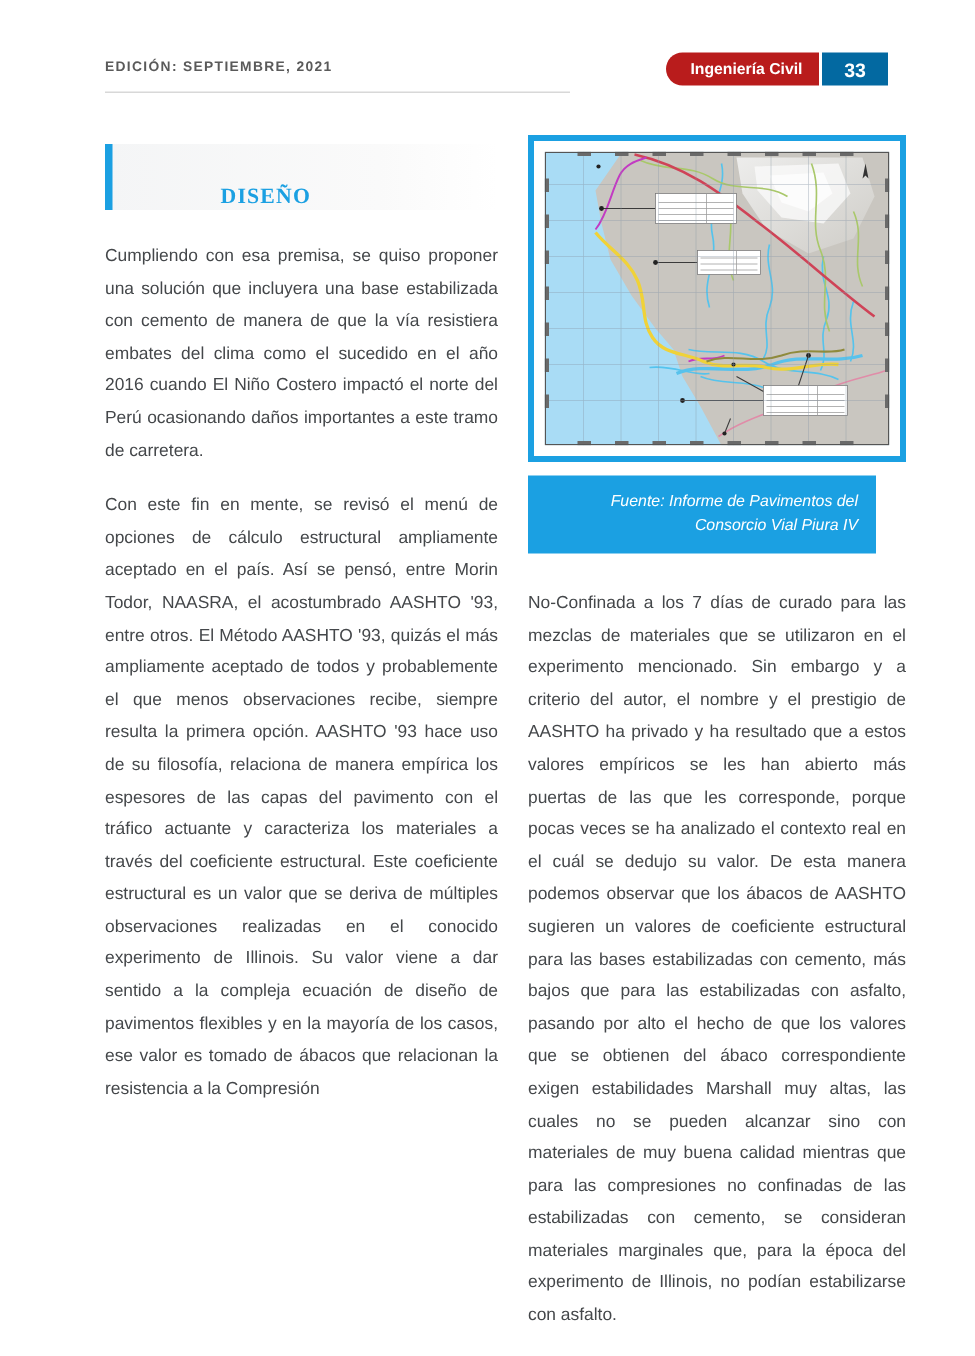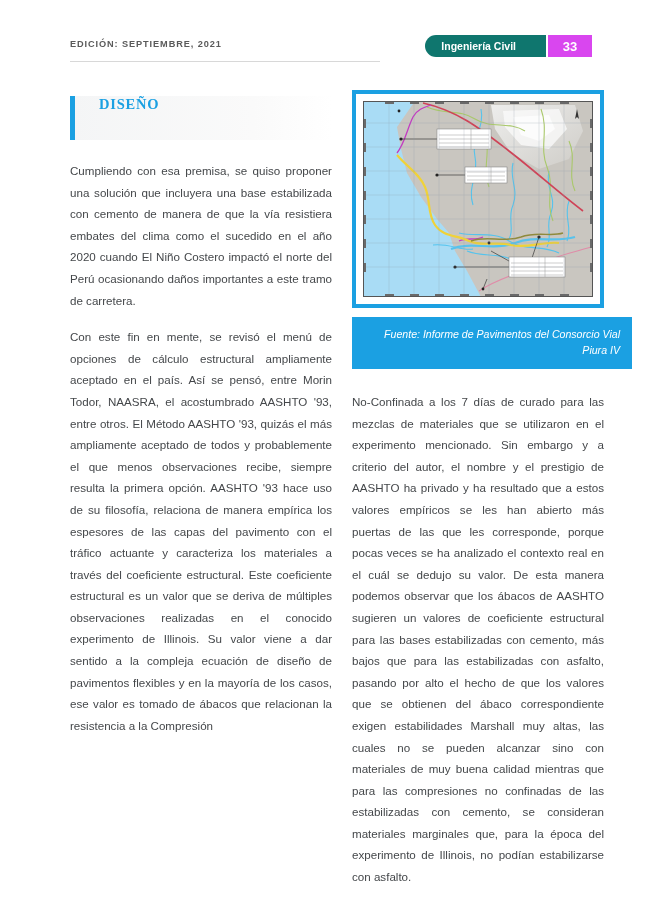--- a/index.html
+++ b/index.html
@@ -39,42 +39,42 @@
     top: 61px;
     width: 310px;
     height: 1px;
     background: #d8d8d8;
   }
   .section-tab {
     position: absolute;
     right: 52px;
     top: 35px;
     height: 22px;
-    padding: 0 30px 0 16px;
-    background: #0f766e;
+    padding: 0 11px 0 16px;
+    background: #b91c1c;
     border-top-left-radius: 11px;
     border-bottom-left-radius: 11px;
     display: flex;
     align-items: center;
     justify-content: flex-end;
     box-sizing: border-box;
   }
   .section-tab span {
     color: #ffffff;
     font-size: 10.5px;
     font-weight: 700;
     white-space: nowrap;
   }
   .page-number-box {
     position: absolute;
     right: 6px;
     top: 35px;
     width: 44px;
     height: 22px;
-    background: #d946ef;
+    background: #0369a1;
     display: flex;
     align-items: center;
     justify-content: center;
   }
   .page-number-box span {
     color: #ffffff;
     font-size: 13px;
     font-weight: 700;
   }
 
@@ -83,22 +83,23 @@
     position: absolute;
     left: 70px;
     top: 96px;
     width: 262px;
   }
   .design-heading {
     position: relative;
     height: 44px;
     background: linear-gradient(to right, #f4f5f6 0%, #fafafa 70%, #ffffff 100%);
     display: flex;
-    align-items: flex-start;
+    align-items: flex-end;
     margin-bottom: 20px;
+    padding-left: 48px;
   }
   .design-heading .accent-bar {
     position: absolute;
     left: 0;
     top: 0;
     width: 5px;
     height: 44px;
     background: #1ba0e2;
   }
   .design-heading .title-text {
@@ -140,21 +141,21 @@
     background: #ffffff;
     padding: 7px;
   }
   .figure-frame .map-wrap {
     width: 100%;
     height: 100%;
     overflow: hidden;
   }
   .figure-caption {
     box-sizing: border-box;
-    width: 280px;
+    width: 232px;
     background: #1ba0e2;
     color: #ffffff;
     font-style: italic;
     font-size: 10.6px;
     line-height: 15.5px;
     text-align: right;
     padding: 10px 12px 11px 12px;
     margin-top: 9px;
   }
   .right-text {
@@ -175,21 +176,21 @@
   </div>
 </div>
 
 <div class="col-left">
 
   <div class="design-heading">
     <div class="accent-bar"></div>
     <div class="title-text">DISEÑO</div>
   </div>
 
-  <p class="body-par">Cumpliendo con esa premisa, se quiso proponer una solución que incluyera una base estabilizada con cemento de manera de que la vía resistiera embates del clima como el sucedido en el año 2020 cuando El Niño Costero impactó el norte del Perú ocasionando daños importantes a este tramo de carretera.</p>
+  <p class="body-par">Cumpliendo con esa premisa, se quiso proponer una solución que incluyera una base estabilizada con cemento de manera de que la vía resistiera embates del clima como el sucedido en el año 2016 cuando El Niño Costero impactó el norte del Perú ocasionando daños importantes a este tramo de carretera.</p>
   <p class="body-par">Con este fin en mente, se revisó el menú de opciones de cálculo estructural ampliamente aceptado en el país. Así se pensó, entre Morin Todor, NAASRA, el acostumbrado AASHTO '93, entre otros. El Método AASHTO '93, quizás el más ampliamente aceptado de todos y probablemente el que menos observaciones recibe, siempre resulta la primera opción. AASHTO '93 hace uso de su filosofía, relaciona de manera empírica los espesores de las capas del pavimento con el tráfico actuante y caracteriza los materiales a través del coeficiente estructural. Este coeficiente estructural es un valor que se deriva de múltiples observaciones realizadas en el conocido experimento de Illinois. Su valor viene a dar sentido a la compleja ecuación de diseño de pavimentos flexibles y en la mayoría de los casos, ese valor es tomado de ábacos que relacionan la resistencia a la Compresión</p>
 </div>
 
 <div class="col-right">
 
   <div class="figure-block">
     <div class="figure-frame">
       <div class="map-wrap">
         <svg viewBox="0 0 230 196" width="100%" height="100%" preserveAspectRatio="none">
           <defs>

